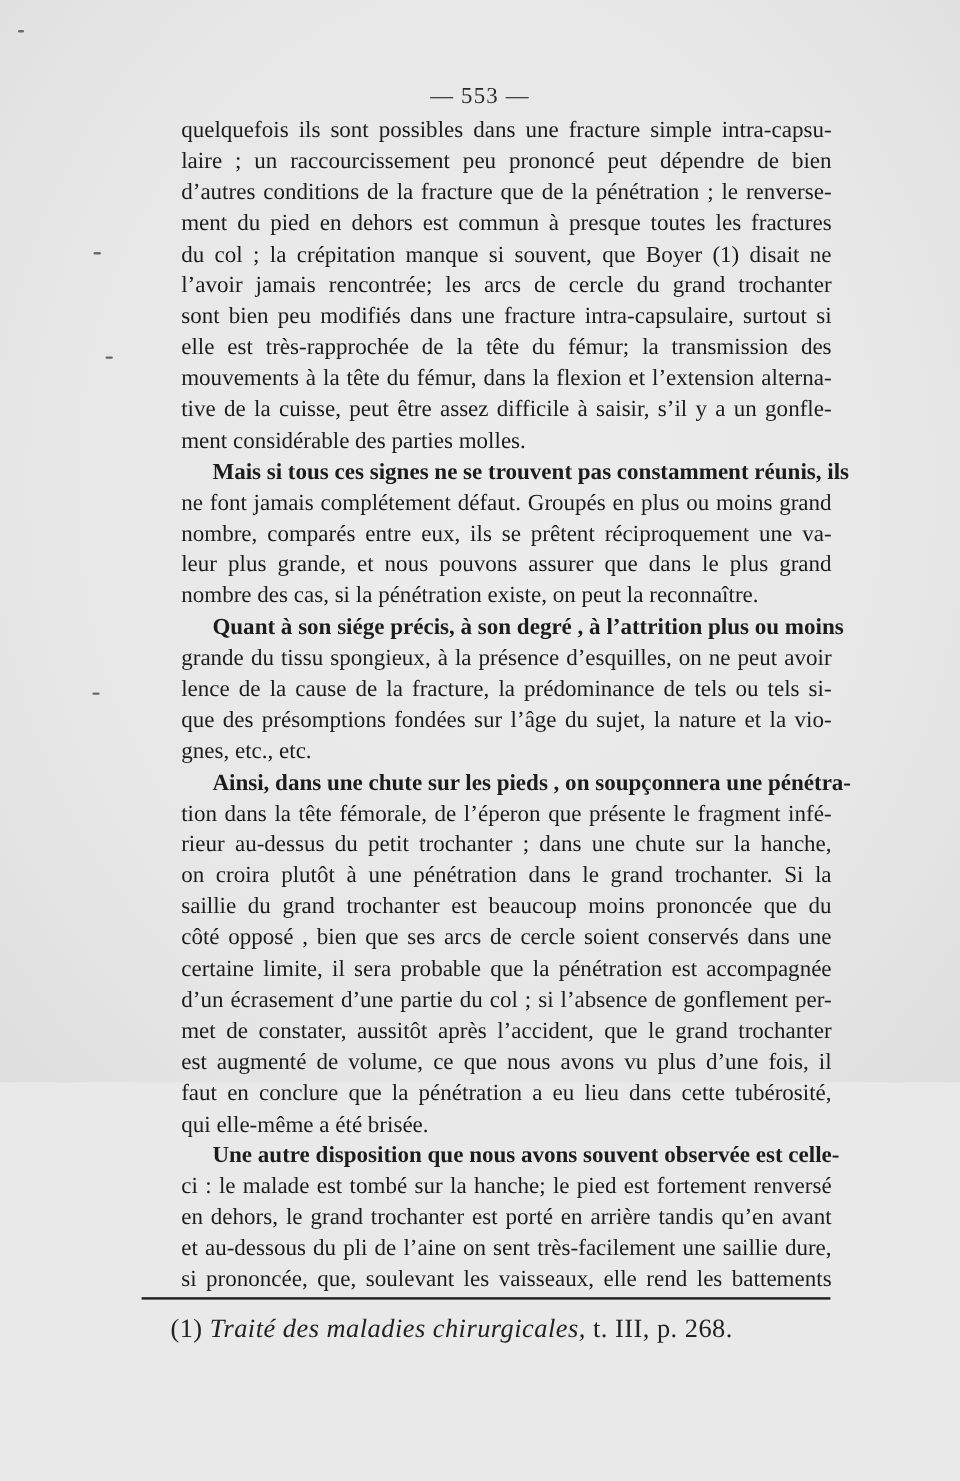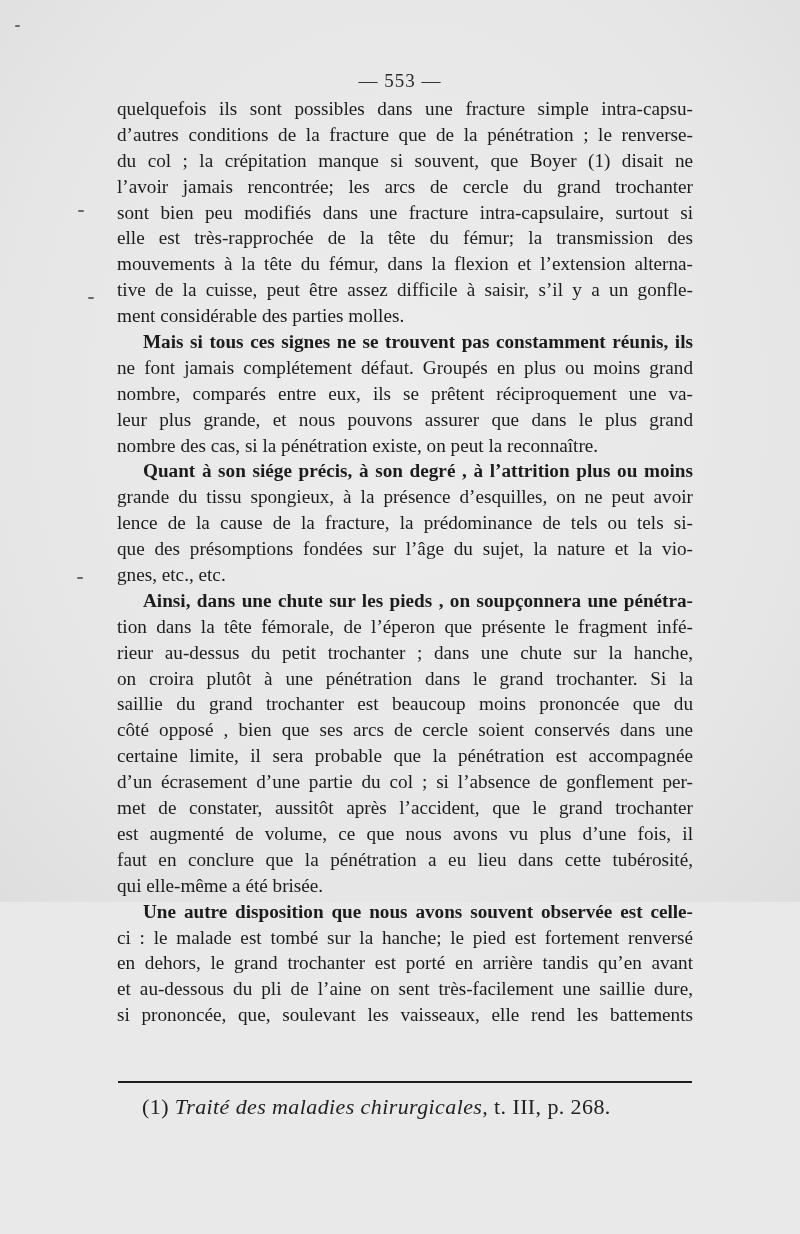--- a/index.html
+++ b/index.html
@@ -40,20 +40,21 @@
     }
     .line {
       display: block;
       height: 25.9px;
       line-height: 25.9px;
       font-size: 19.2px;
       text-align: justify;
       text-align-last: justify;
       white-space: nowrap;
       overflow: visible;
+      margin-left: 34px;
     }
     .line.last {
       text-align-last: left;
     }
     .line.indent {
       padding-left: 26px;
       font-weight: bold;
     }
     .footnote-rule {
       position: absolute;
@@ -82,21 +83,23 @@
   </style>
 </head>
 <body>
 
 <div class="page">
   <div class="page-number">— 553 —</div>
 
   <div class="text-block" id="text-block">
       <div>
         <span class="line">quelquefois ils sont possibles dans une fracture simple intra-capsu-</span>
+        <span class="line">laire ; un raccourcissement peu prononcé peut dépendre de bien</span>
         <span class="line">d’autres conditions de la fracture que de la pénétration ; le renverse-</span>
+        <span class="line">ment du pied en dehors est commun à presque toutes les fractures</span>
         <span class="line">du col ; la crépitation manque si souvent, que Boyer (1) disait ne</span>
         <span class="line">l’avoir jamais rencontrée; les arcs de cercle du grand trochanter</span>
         <span class="line">sont bien peu modifiés dans une fracture intra-capsulaire, surtout si</span>
         <span class="line">elle est très-rapprochée de la tête du fémur; la transmission des</span>
         <span class="line">mouvements à la tête du fémur, dans la flexion et l’extension alterna-</span>
         <span class="line">tive de la cuisse, peut être assez difficile à saisir, s’il y a un gonfle-</span>
         <span class="line last">ment considérable des parties molles.</span>
       </div>
       <div>
         <span class="line indent">Mais si tous ces signes ne se trouvent pas constamment réunis, ils</span>

